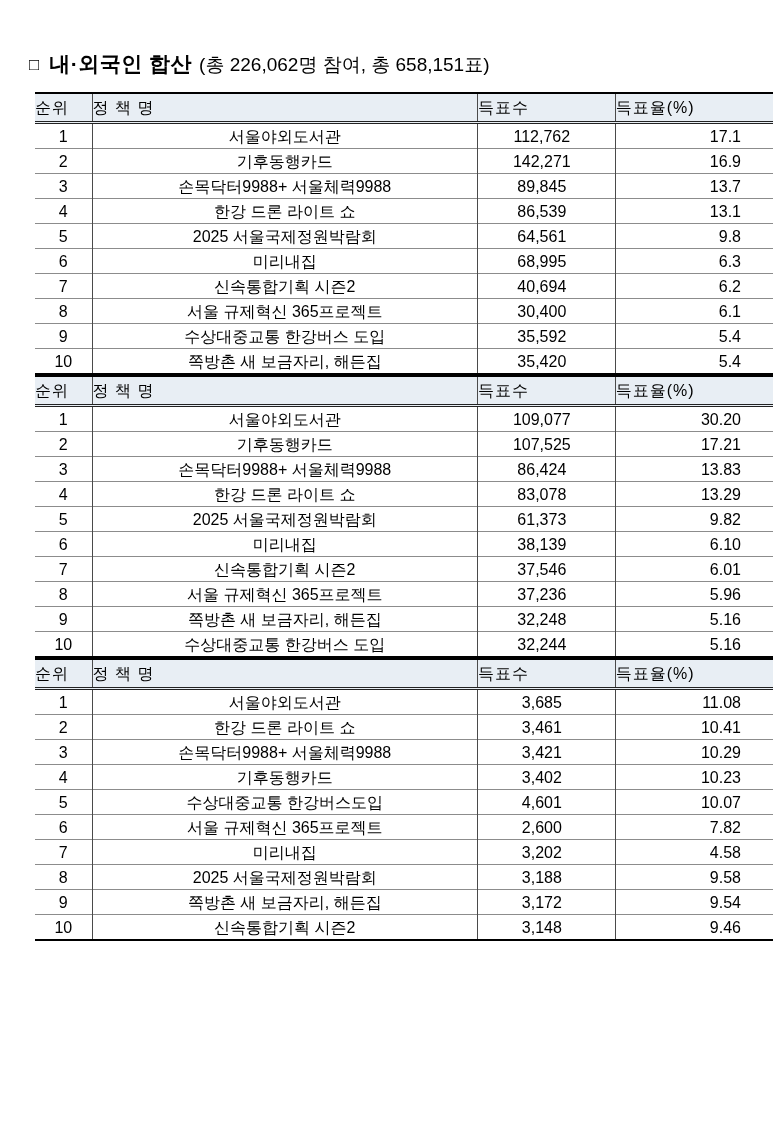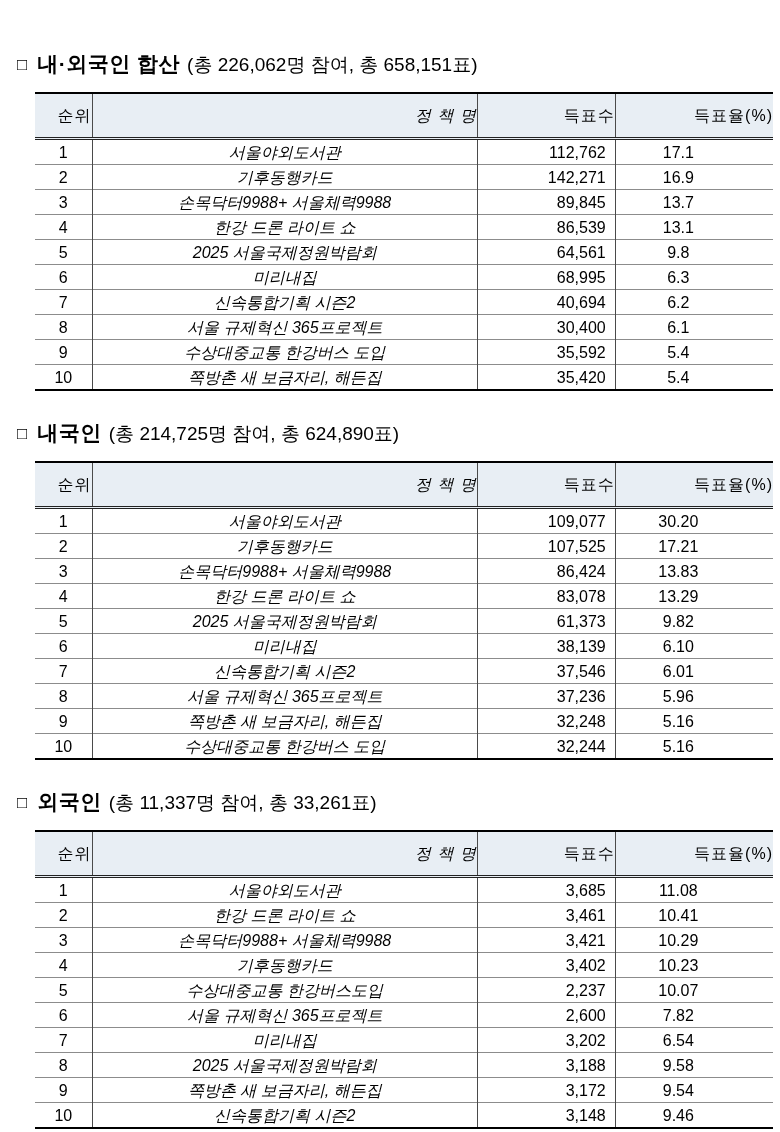--- a/index.html
+++ b/index.html
@@ -26,53 +26,53 @@
     border:2px solid #000;
     font-size:21px;font-weight:bold;line-height:25px;
     padding:4px 15px;letter-spacing:1px;
   }
   .doc-title{
     font-size:24px;font-weight:bold;margin-left:24px;letter-spacing:1px;
   }
 
   
   .section-heading{
-    margin:15px 0 14px 4px;font-weight:normal;line-height:25px;font-size:20px;
+    margin:15px 0 14px 16px;font-weight:normal;line-height:25px;font-size:20px;
   }
   .section + .section .section-heading{margin-top:29px;}
   .marker{font-size:17px;margin-right:10px;position:relative;top:-1px;}
   .sec-title{font-weight:bold;font-size:21px;letter-spacing:0.5px;}
   .sec-sub{font-weight:normal;font-size:19px;margin-left:7px;}
 
   
   table.results-table{
     border-collapse:collapse;table-layout:fixed;
     width:calc(100% - 22px);margin-left:22px;
     border-top:2px solid #000;
   }
   .results-table th{
     background:var(--header-row-bg);
     font-weight:normal;font-size:16px;line-height:19px;
-    padding:12px 0;text-align:right;letter-spacing:1px;
+    padding:4px 0;text-align:left;letter-spacing:1px;
     border-bottom:3px double #222;
   }
   .results-table td{
     font-size:16px;line-height:19px;padding:2.5px 0;
     border-top:1px solid #8c8c8c;
   }
   .results-table th:not(:first-child),
   .results-table td:not(:first-child){border-left:1px solid #4a4a4a;}
   .results-table tbody tr:last-child td{border-bottom:2.5px solid #000;}
   .col-rank{width:7.7%;}
-  .col-policy{width:52.3%;font-style:italic;}
+  .col-policy{width:52.3%;}
   .col-votes{width:18.6%;}
   .col-pct{width:21.4%;}
   td.col-rank,td.col-policy{text-align:center;}
-  td.col-votes{text-align:right;padding-right:9px;}
-  td.col-pct{text-align:center;padding-right:32px;}
+  td.col-votes{text-align:center;padding-right:9px;}
+  td.col-pct{text-align:right;padding-right:32px;}
 </style>
 </head>
 <body>
 
 <div class="page">
   <div id="sections">
   <section class="section">
     <h2 class="section-heading"><span class="marker">□</span><span class="sec-title">내·외국인 합산</span><span class="sec-sub">(총 226,062명 참여, 총 658,151표)</span></h2>
     <table class="results-table">
       <thead>
@@ -142,21 +142,20 @@
               <td class="col-rank">10</td>
               <td class="col-policy">쪽방촌 새 보금자리, 해든집</td>
               <td class="col-votes">35,420</td>
               <td class="col-pct">5.4</td>
             </tr>
           </tbody>
     </table>
   </section>
 
   <section class="section">
-    <h2 class="section-heading"><span class="marker">□</span><span class="sec-title">내국인</span><span class="sec-sub">(총 214,725명 참여, 총 624,890표)</span></h2>
     <table class="results-table">
       <thead>
         <tr>
           <th class="col-rank">순위</th>
           <th class="col-policy">정 책 명</th>
           <th class="col-votes">득표수</th>
           <th class="col-pct">득표율(%)</th>
         </tr>
       </thead>
       <tbody>
@@ -218,21 +217,20 @@
               <td class="col-rank">10</td>
               <td class="col-policy">수상대중교통 한강버스 도입</td>
               <td class="col-votes">32,244</td>
               <td class="col-pct">5.16</td>
             </tr>
           </tbody>
     </table>
   </section>
 
   <section class="section">
-    <h2 class="section-heading"><span class="marker">□</span><span class="sec-title">외국인</span><span class="sec-sub">(총 11,337명 참여, 총 33,261표)</span></h2>
     <table class="results-table">
       <thead>
         <tr>
           <th class="col-rank">순위</th>
           <th class="col-policy">정 책 명</th>
           <th class="col-votes">득표수</th>
           <th class="col-pct">득표율(%)</th>
         </tr>
       </thead>
       <tbody>
@@ -256,34 +254,34 @@
             </tr>
             <tr>
               <td class="col-rank">4</td>
               <td class="col-policy">기후동행카드</td>
               <td class="col-votes">3,402</td>
               <td class="col-pct">10.23</td>
             </tr>
             <tr>
               <td class="col-rank">5</td>
               <td class="col-policy">수상대중교통 한강버스도입</td>
-              <td class="col-votes">2,237</td>
+              <td class="col-votes">4,601</td>
               <td class="col-pct">10.07</td>
             </tr>
             <tr>
               <td class="col-rank">6</td>
               <td class="col-policy">서울 규제혁신 365프로젝트</td>
               <td class="col-votes">2,600</td>
               <td class="col-pct">7.82</td>
             </tr>
             <tr>
               <td class="col-rank">7</td>
               <td class="col-policy">미리내집</td>
               <td class="col-votes">3,202</td>
-              <td class="col-pct">6.54</td>
+              <td class="col-pct">4.58</td>
             </tr>
             <tr>
               <td class="col-rank">8</td>
               <td class="col-policy">2025 서울국제정원박람회</td>
               <td class="col-votes">3,188</td>
               <td class="col-pct">9.58</td>
             </tr>
             <tr>
               <td class="col-rank">9</td>
               <td class="col-policy">쪽방촌 새 보금자리, 해든집</td>

